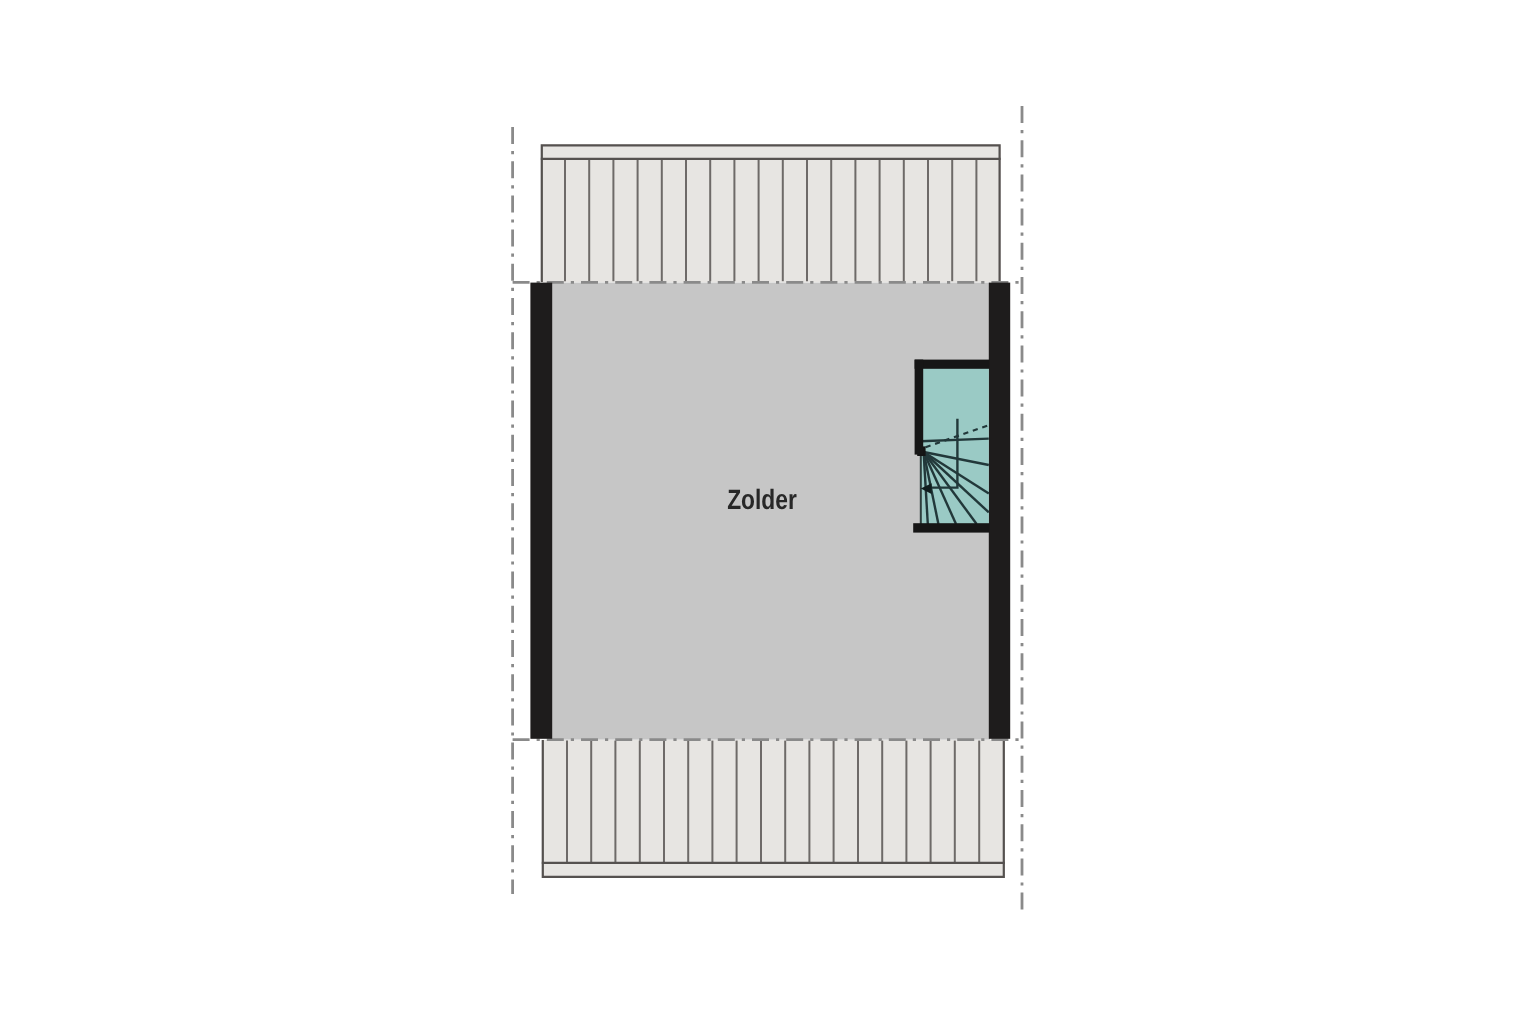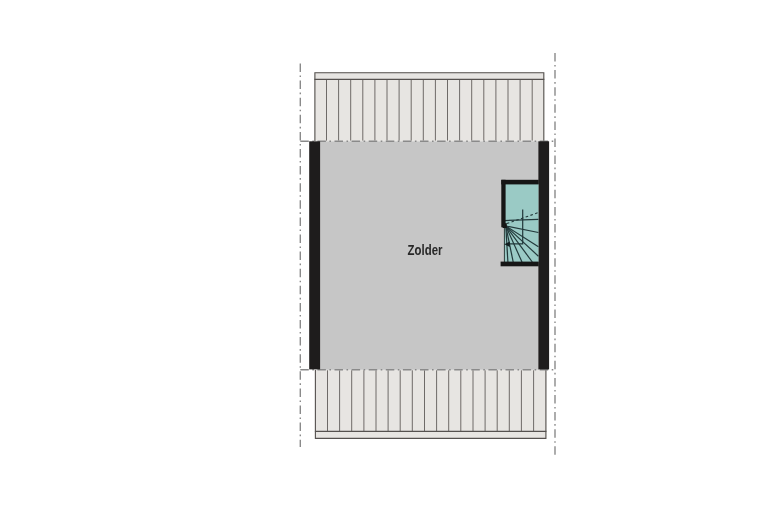--- a/index.html
+++ b/index.html
@@ -1,16 +1,16 @@
 <!DOCTYPE html>
 <html><head>
 <meta charset="utf-8">
 <style>
   html,body{margin:0;padding:0;background:#ffffff;}
-  #page{position:relative;width:690px;height:512px;background:#ffffff;overflow:hidden;padding-left:44px;}
+  #page{position:relative;width:690px;height:512px;background:#ffffff;overflow:hidden;}
   svg{display:block;}
   text{font-family:"Liberation Sans", sans-serif;}
 </style>
 </head>
 <body>
 <div id="page">
 <svg width="768" height="512" viewBox="0 0 768 512" xmlns="http://www.w3.org/2000/svg">
 
 <g>
   <rect x="270.4" y="72.2" width="229.9" height="69" fill="#e7e5e2"></rect>

